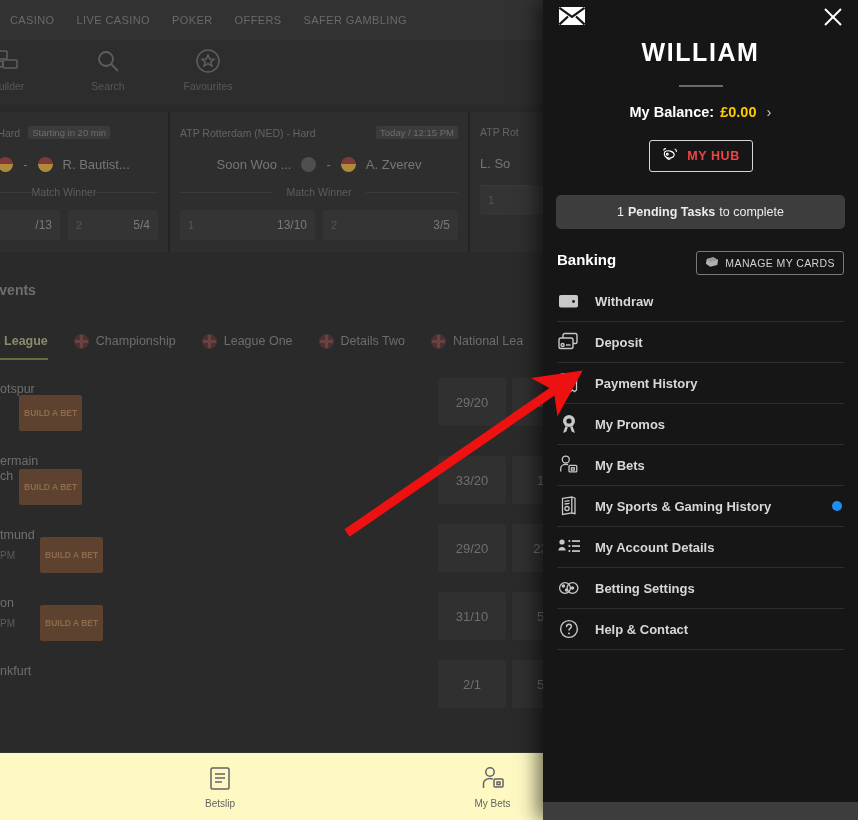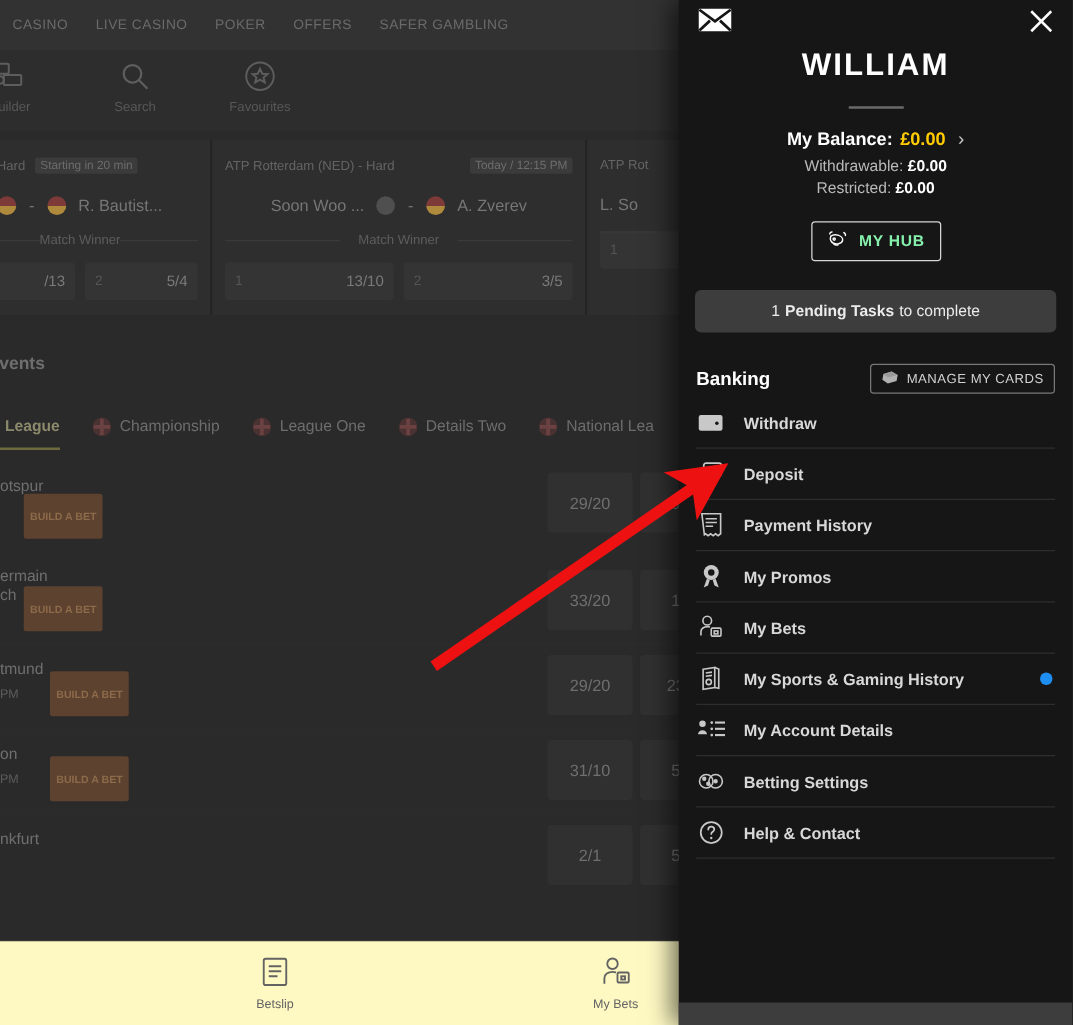--- a/index.html
+++ b/index.html
@@ -118,32 +118,32 @@
   .balance-line .amt { color: #ffcc00; }
   .chev { color: #c9c9c9; font-size: 15px; font-weight: normal; margin-left: 4px;}
   .sub-balance { text-align: center; font-size: 12.5px; color: #b9b9b9; margin-top: 6px; }
   .sub-balance b { color: #ffffff; font-weight: bold; }
   .sub-balance .row2 { margin-top: 3px; }
 
   .hub-btn {
     margin: 20px auto 0; width: 104px; height: 32px;
     border: 1px solid #d6d6d6; border-radius: 3px; background: transparent;
     display: flex; align-items: center; justify-content: center; gap: 8px;
-    color: #86efac; font-size: 12.5px; font-weight: bold; letter-spacing: .6px; cursor: pointer;
+    color: #ef4444; font-size: 12.5px; font-weight: bold; letter-spacing: .6px; cursor: pointer;
   }
   .tasks-pill {
     margin: 23px 13px 0; height: 34px; background: #3d3d3d; border-radius: 5px;
     display: flex; align-items: center; justify-content: center;
     font-size: 12.5px; color: #ebebeb; cursor: pointer; gap: 4px;
   }
   .tasks-pill b { font-weight: bold; }
 
   .sect-head {
     margin-top: 22px; padding: 0 14px; height: 30px;
-    display: flex; align-items: center; justify-content: space-between;
+    display: flex; align-items: flex-start; justify-content: space-between;
   }
   .sect-title { font-size: 15px; font-weight: bold; color: #fff; }
   .sect-btn {
     border: 1px solid #787878; border-radius: 3px; height: 24px; padding: 0 8px;
     display: flex; align-items: center; gap: 6px;
     font-size: 10.5px; color: #d2d2d2; letter-spacing: .4px; cursor: pointer; background: transparent;
   }
 
   .menu { padding: 0 14px; }
   .menu-item {
@@ -396,30 +396,20 @@
 
     <div class="user-name">WILLIAM</div>
     <div class="divider-short"></div>
 
     <div class="balance-line">
       <span>My Balance:</span>
       <span class="amt">£0.00</span>
       <span class="chev">›</span>
     </div>
 
-    <div class="sub-balance">
-      <div>
-        <span>Withdrawable:</span>
-        <b>£0.00</b>
-      </div>
-      <div class="row2">
-        <span>Restricted:</span>
-        <b>£0.00</b>
-      </div>
-    </div>
 
     <div class="hub-btn">
       <span>
         <svg width="18" height="16" viewBox="0 0 20 18" fill="none" stroke="#ffffff" stroke-width="1.3">
           <path d="M3 4c0-1.5 1-2.5 2.5-2.2M17 5.5c.6-1.6-.4-3-1.8-3.2"></path>
           <path d="M4 5.5c1.6-1.2 4-1.6 6.4-.9 2.6.8 4.6 2.8 4.2 4.8-.3 1.6-2 2.6-3.6 2.9-2.6.5-5.6-.3-6.8-2.3-.8-1.3-.7-3.2-.2-4.5z"></path>
           <circle cx="7" cy="8.2" r="1"></circle>
           <path d="M6.5 12.5c1 1.2 3 1.5 4.3.6"></path>
         </svg>
       </span>

